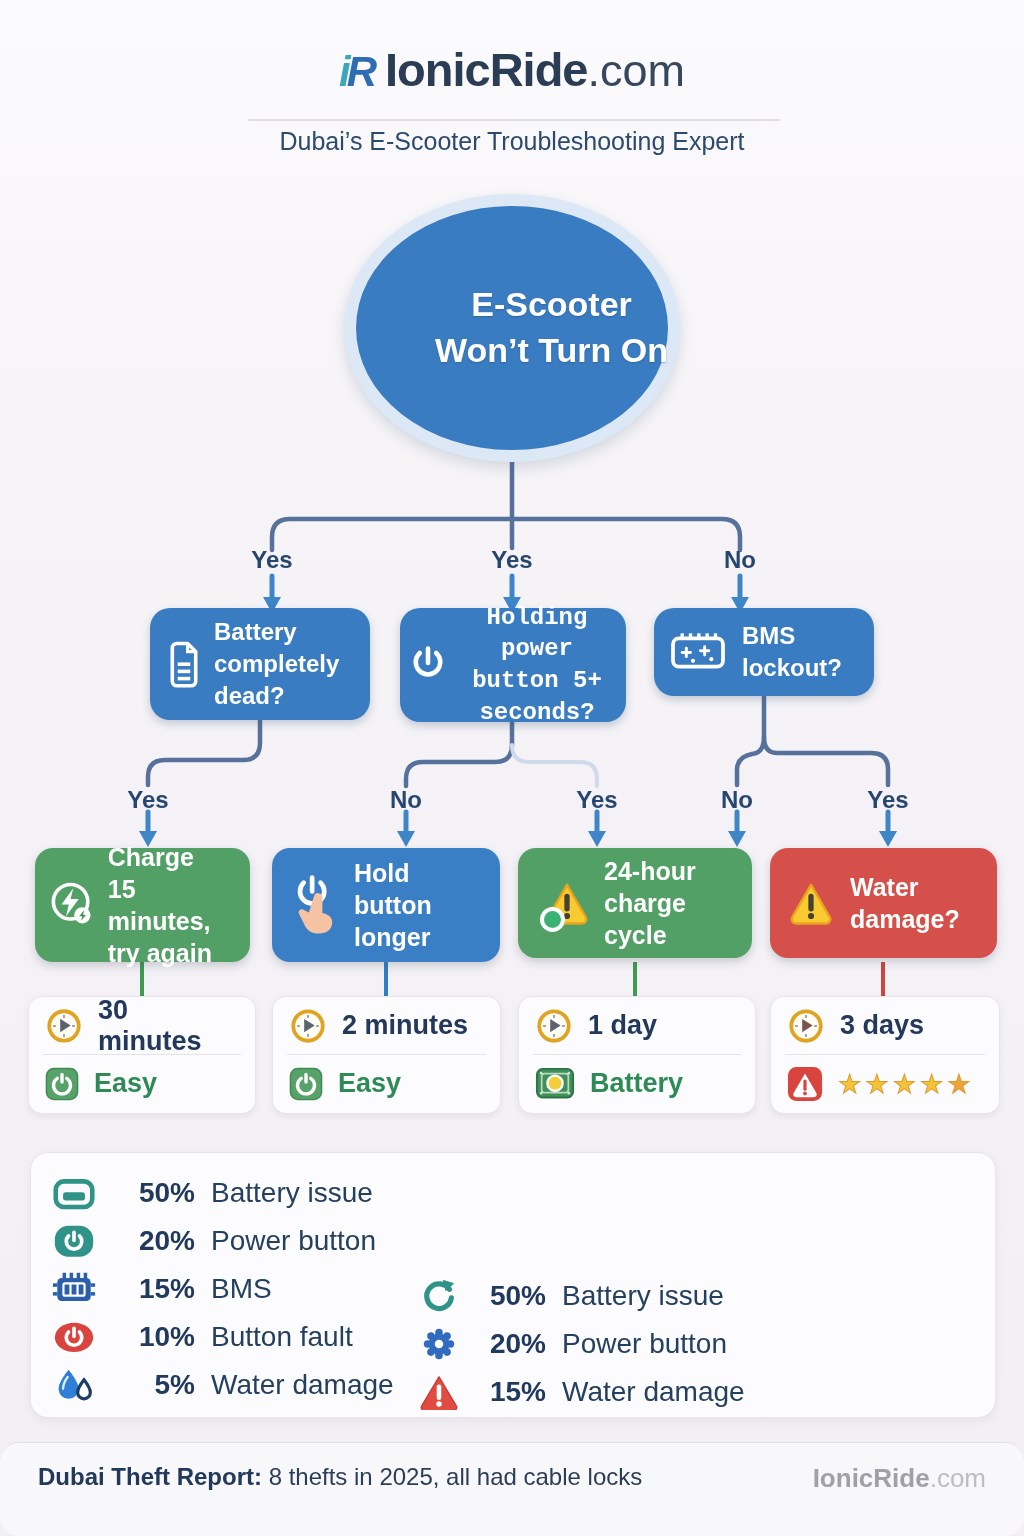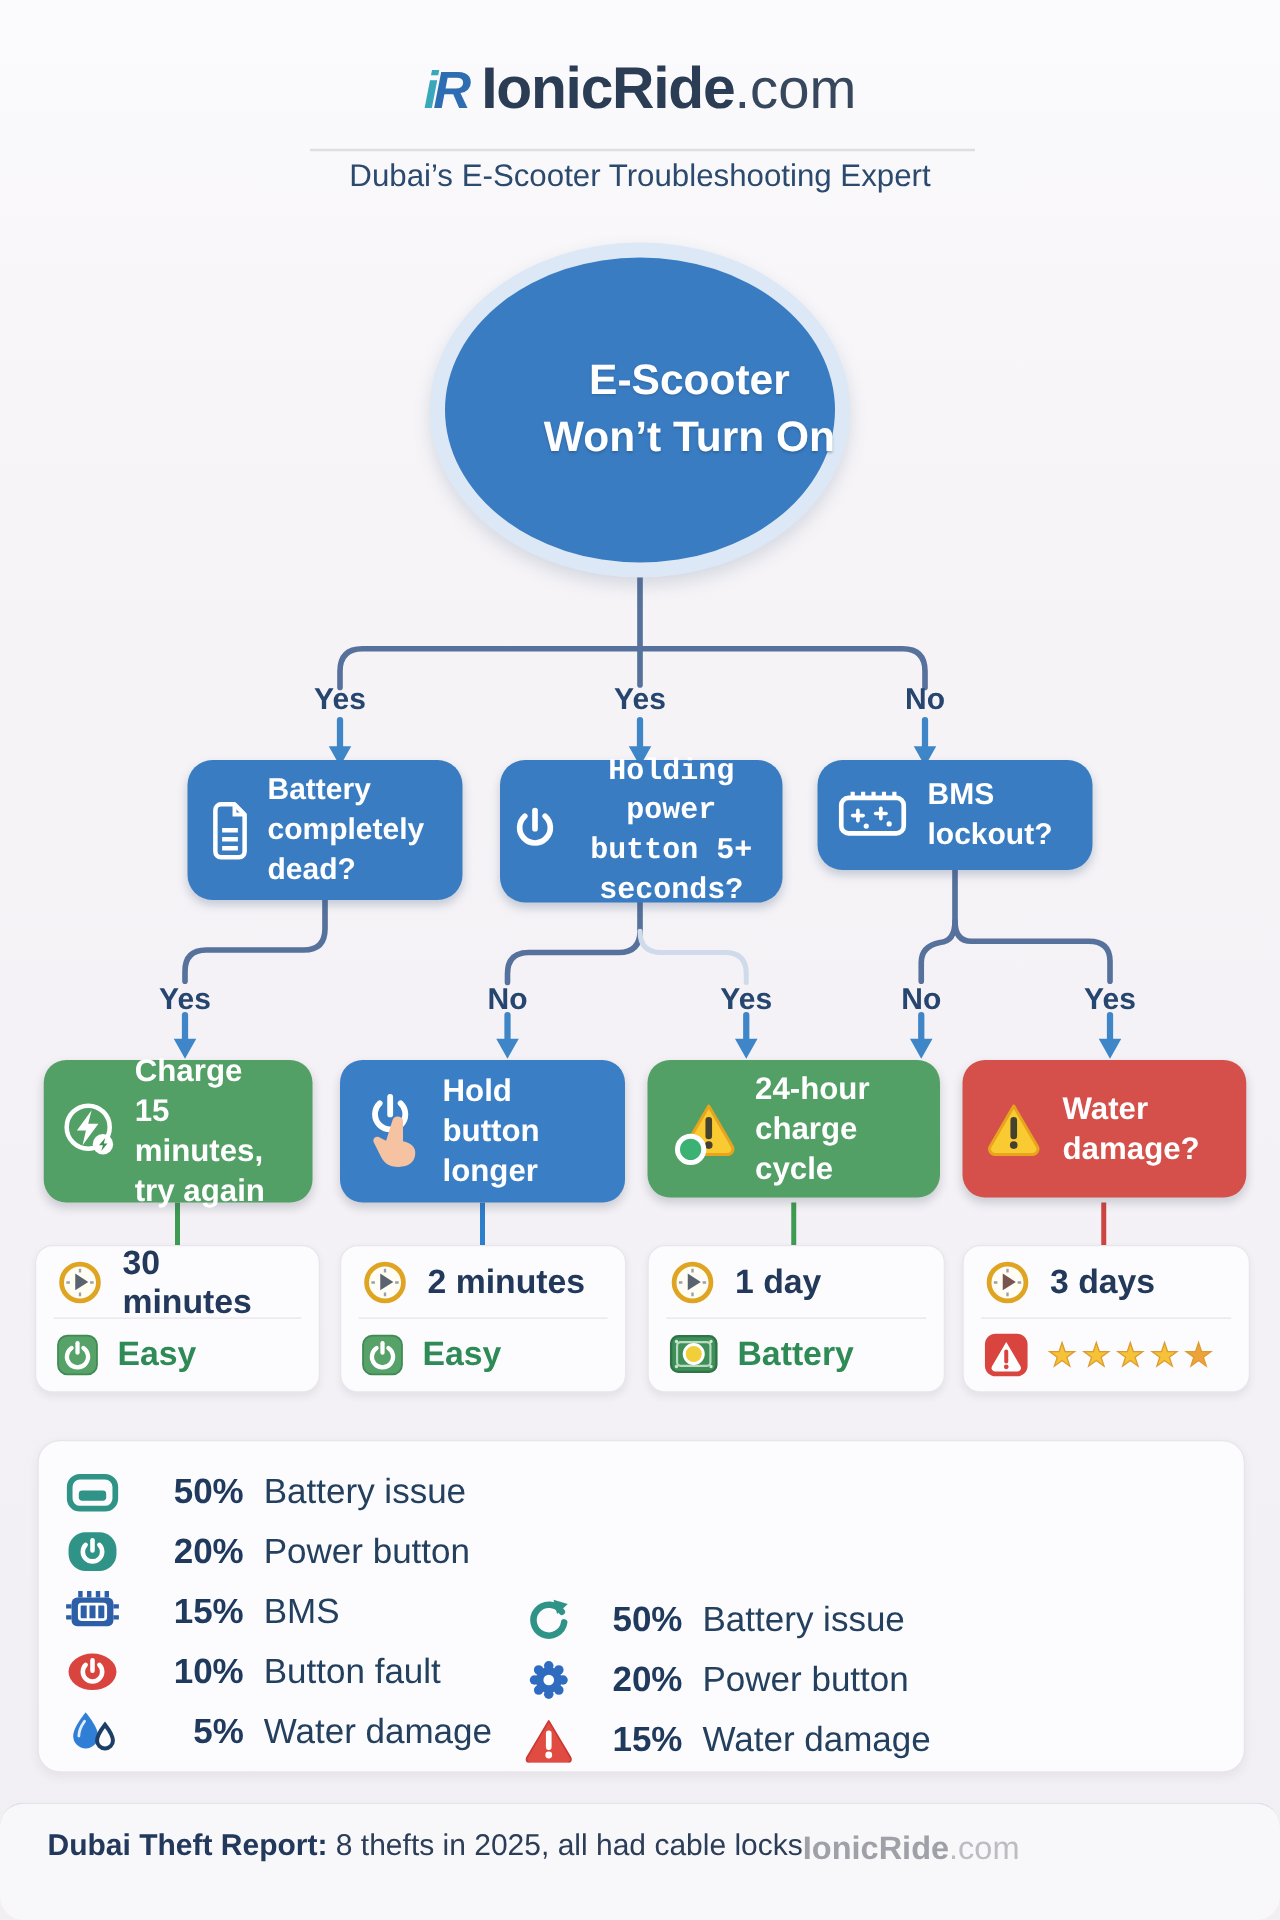--- a/index.html
+++ b/index.html
@@ -51,21 +51,21 @@
   
   .legend{left:30px;top:1152px;width:966px;height:266px;box-sizing:border-box;
     background:#fcfbfd;border:1px solid #e7e5eb;border-radius:18px;box-shadow:0 3px 8px rgba(70,70,90,.07);}
   .legend-col{position:absolute;display:flex;flex-direction:column;}
   .legend-row{display:flex;align-items:center;height:48px;}
   .legend-icon{width:50px;display:flex;justify-content:center;align-items:center;flex:0 0 auto;}
   .legend-pct{width:96px;text-align:right;font-size:28px;font-weight:700;color:#203a5e;}
   .legend-label{margin-left:16px;font-size:28px;font-weight:400;color:#24405f;}
   
   .footer{left:0;top:1442px;width:1024px;height:94px;box-sizing:border-box;
-    background:#f8f7fa;border-top:1px solid #e0dee4;display:flex;
+    background:#f8f7fa;border-top:1px solid #e0dee4;display:flex;justify-content:space-between;
     align-items:flex-start;padding:20px 38px 0 38px;border-radius:19px;}
   .footer-left{font-size:24px;color:#2c3e57;}
   .footer-label{font-weight:700;color:#22395c;}
   .footer-brand{font-size:26px;font-weight:600;color:#a0a0a8;}
   .footer-tld{font-weight:400;color:#bcbcc3;}
 </style>
 </head>
 <body>
 
 <div class="canvas">

